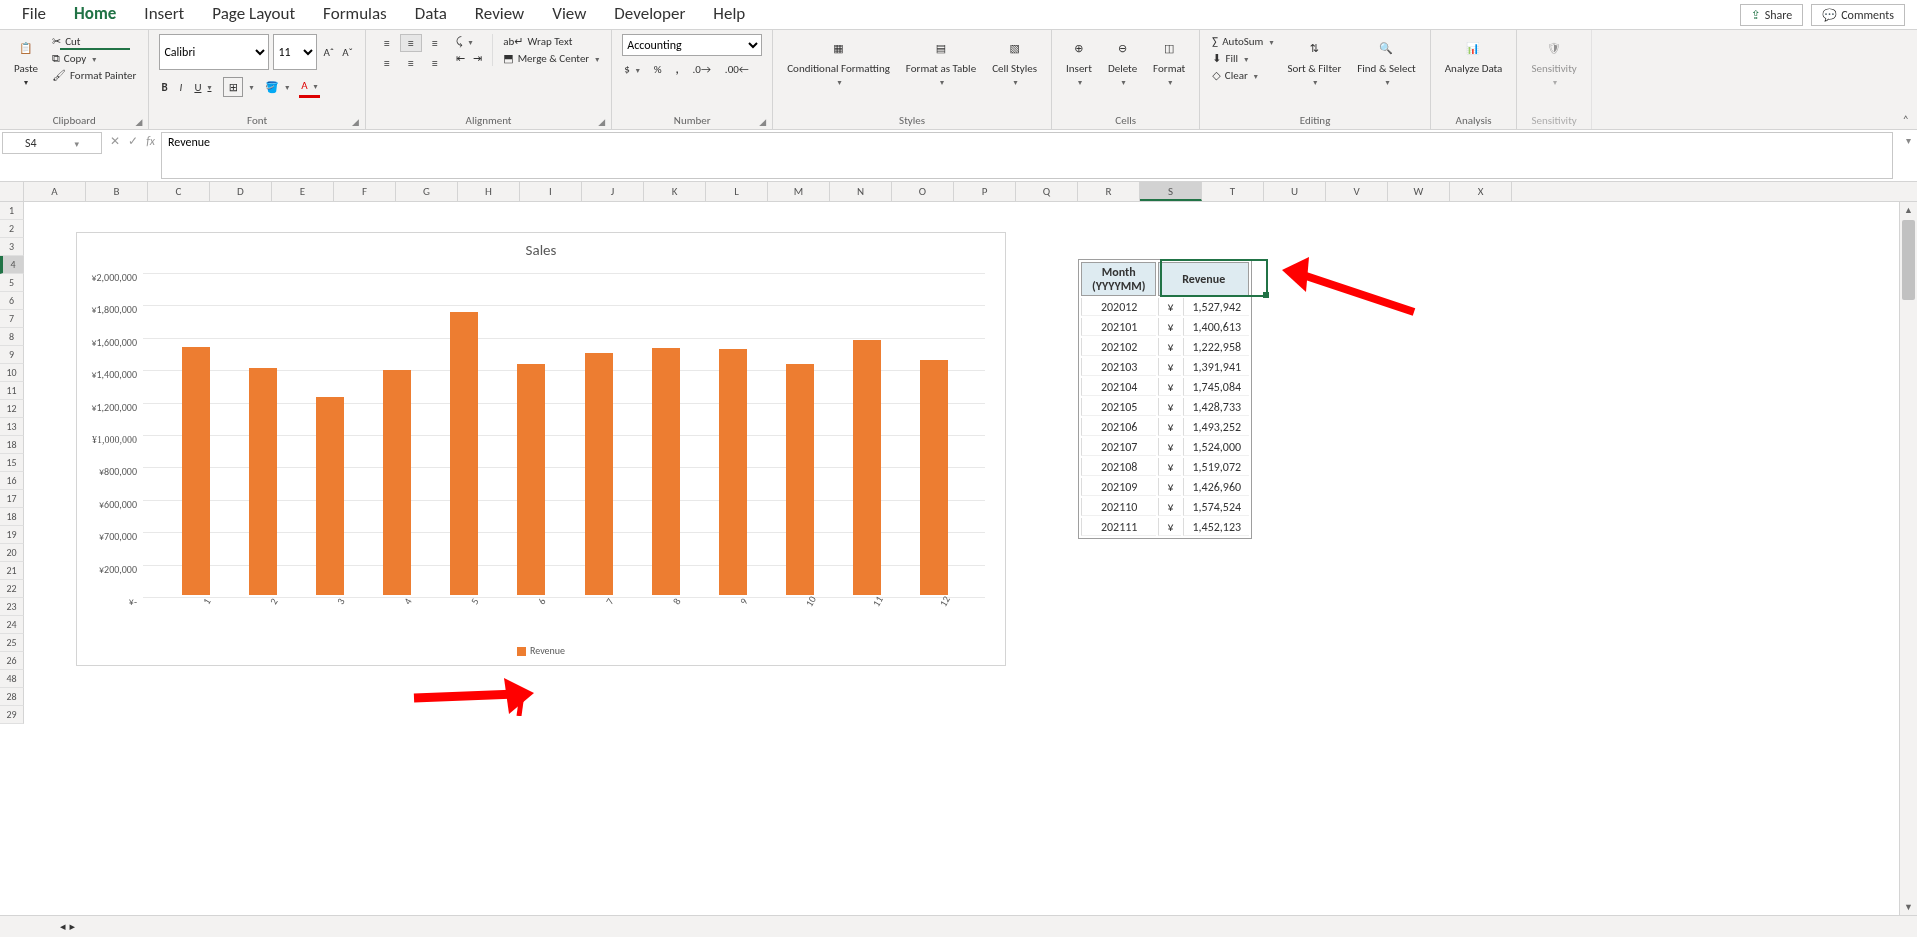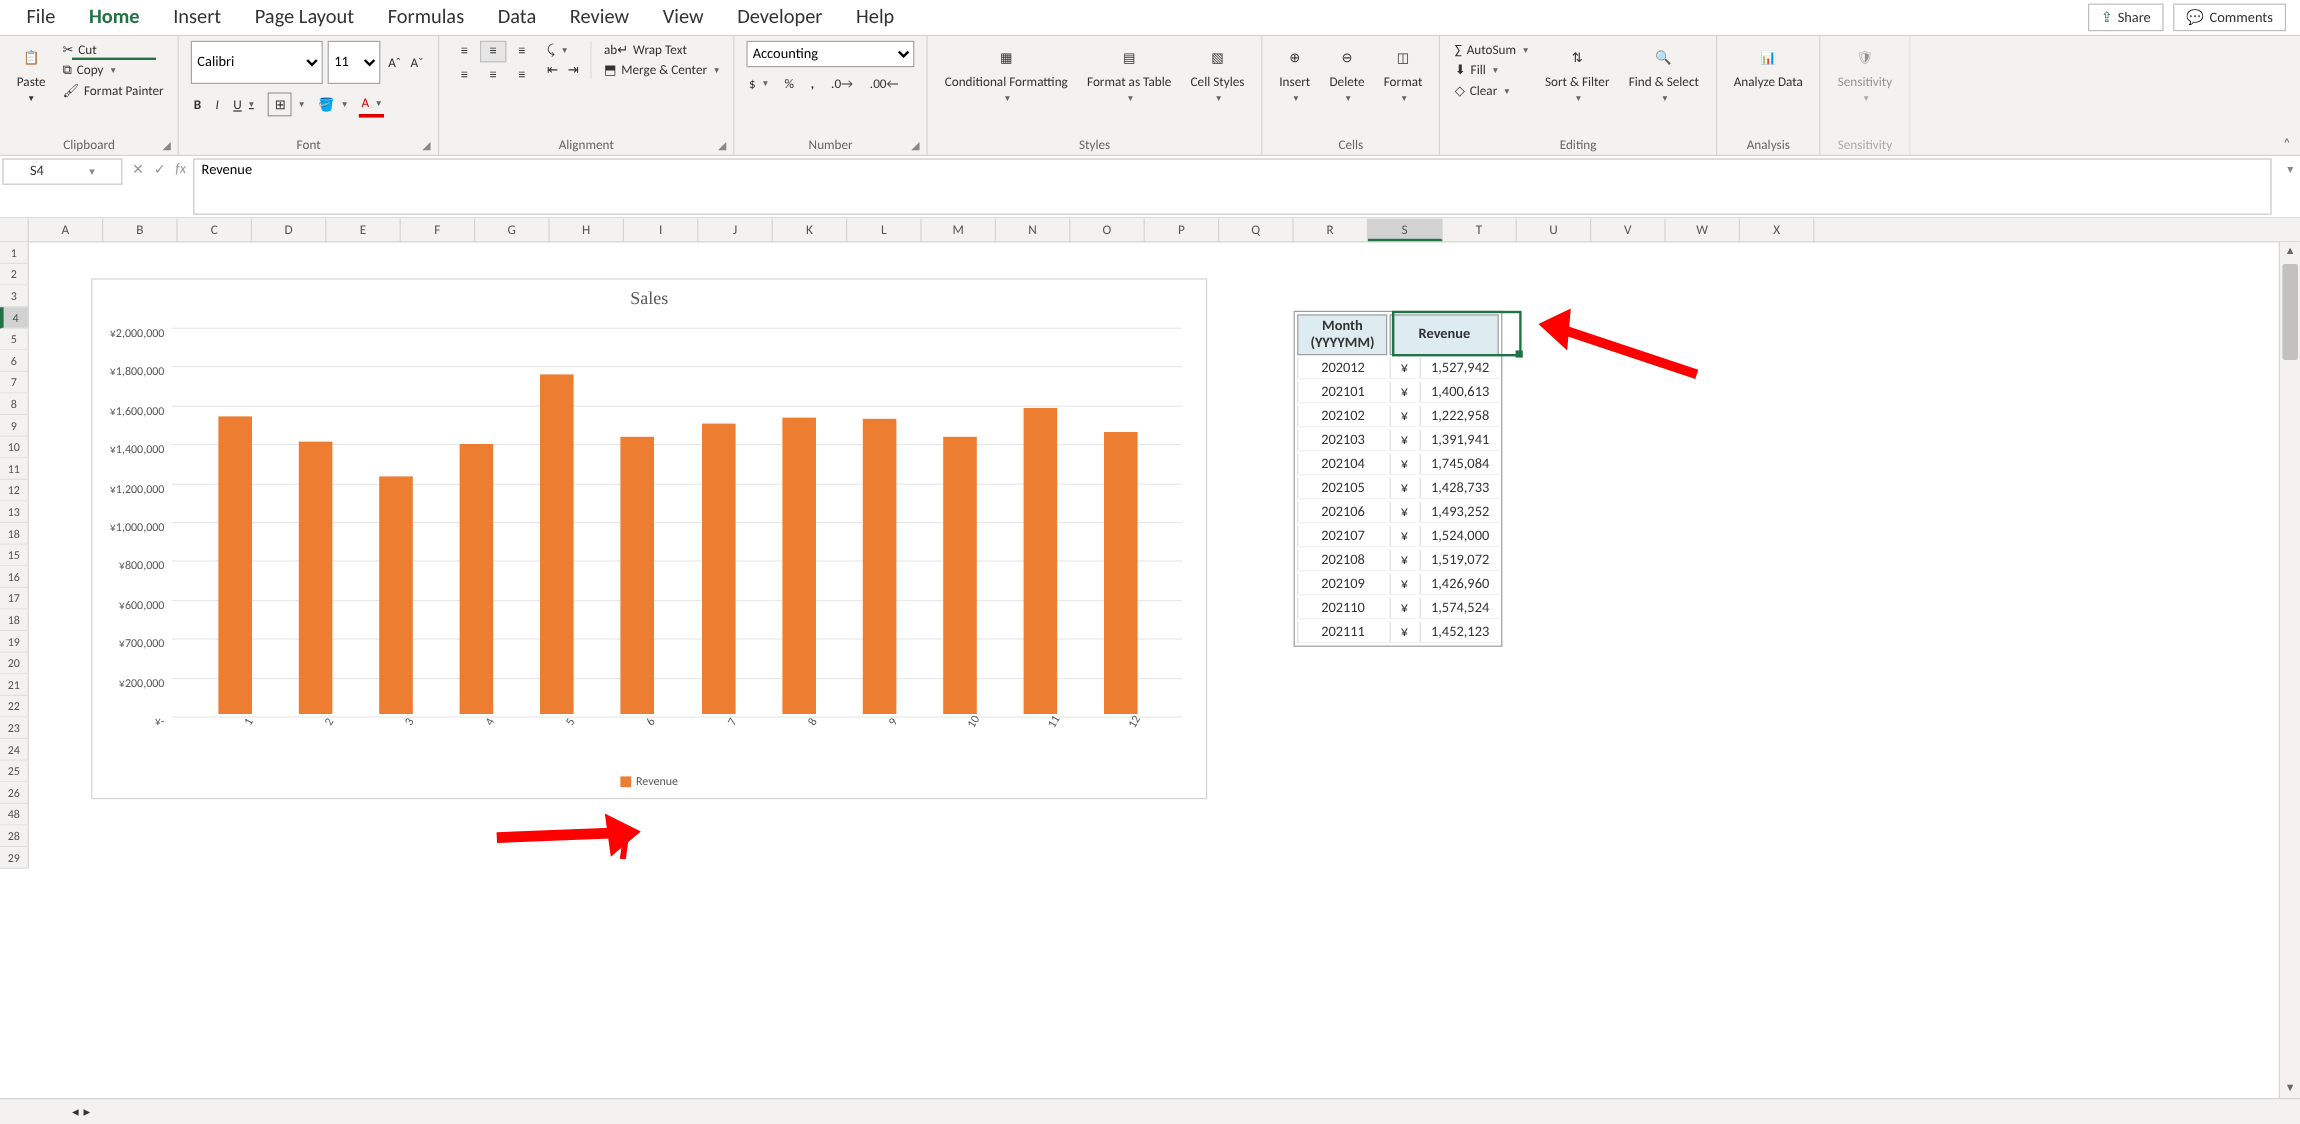--- a/index.html
+++ b/index.html
@@ -50,21 +50,21 @@
   .ch { border-right: 1px solid #d4d4d4; text-align: center; font-size: 11px; color: #555; line-height: 20px; }
   .ch.corner { width: 24px; background: #f3f2f1; }
   .ch.col { width: 62px; }
   .ch.col.sel { background: #d2d2d2; border-bottom: 2px solid #217346; }
   .rh { height: 18px; border-bottom: 1px solid #e0e0e0; border-right: 1px solid #d4d4d4; text-align: center; font-size: 10px; color: #555; line-height: 18px; background: #f3f2f1; }
   .rh.sel { background: #d2d2d2; border-left: 3px solid #217346; }
   .cells { position: absolute; left: 24px; top: 20px; }
 
   
   .chart { position: absolute; left: 52px; top: 30px; width: 930px; height: 434px; border: 1px solid #d4d4d4; background: #fff; }
-  .chart-title { text-align: center; font-size: 15px; color: #595959; padding: 8px 0 4px; font-family: Liberation Serif, serif; }
+  .chart-title { text-align: center; font-size: 15px; color: #595959; padding: 8px 0 4px; }
   .plot { position: absolute; left: 66px; right: 20px; top: 40px; bottom: 70px; }
   .ytick { position: absolute; right: 100%; transform: translateY(50%); font-size: 10px; color: #595959; padding-right: 6px; white-space: nowrap; }
   .gridline { position: absolute; left: 0; right: 0; border-top: 1px solid #e8e8e8; }
   .bar { position: absolute; bottom: 0; width: 28px; background: #ED7D31; }
   .xtick { position: absolute; top: 100%; font-size: 10px; color: #595959; transform: translateX(-50%) rotate(-60deg); transform-origin: top; padding-top: 6px; }
   .legend { position: absolute; bottom: 8px; left: 0; right: 0; text-align: center; font-size: 10px; color: #595959; }
   .legend .sw { display: inline-block; width: 9px; height: 9px; background: #ED7D31; margin-right: 4px; vertical-align: middle; }
 
   
   .datatable { position: absolute; left: 1054px; top: 57px; border: 1px solid #9e9e9e; font-size: 12px; }
@@ -361,21 +361,21 @@
           <div class="ytick" style="bottom: -6px;">¥-</div>
           <div class="gridline" style="top: 291.6px;"></div>
           <div class="ytick" style="bottom: 26.4px;">¥200,000</div>
           <div class="gridline" style="top: 259.2px;"></div>
           <div class="ytick" style="bottom: 58.8px;">¥700,000</div>
           <div class="gridline" style="top: 226.8px;"></div>
           <div class="ytick" style="bottom: 91.2px;">¥600,000</div>
           <div class="gridline" style="top: 194.4px;"></div>
           <div class="ytick" style="bottom: 123.6px;">¥800,000</div>
           <div class="gridline" style="top: 162px;"></div>
-          <div class="ytick" style="bottom: 156px;">¥1,000,000</div>
+          <div class="ytick" style="bottom: 156px; font-family: Liberation Serif, serif;">¥1,000,000</div>
           <div class="gridline" style="top: 129.6px;"></div>
           <div class="ytick" style="bottom: 188.4px;">¥1,200,000</div>
           <div class="gridline" style="top: 97.2px;"></div>
           <div class="ytick" style="bottom: 220.8px;">¥1,400,000</div>
           <div class="gridline" style="top: 64.8px;"></div>
           <div class="ytick" style="bottom: 253.2px;">¥1,600,000</div>
           <div class="gridline" style="top: 32.4px;"></div>
           <div class="ytick" style="bottom: 285.6px;">¥1,800,000</div>
           <div class="gridline" style="top: 0px;"></div>
           <div class="ytick" style="bottom: 318px;">¥2,000,000</div>

